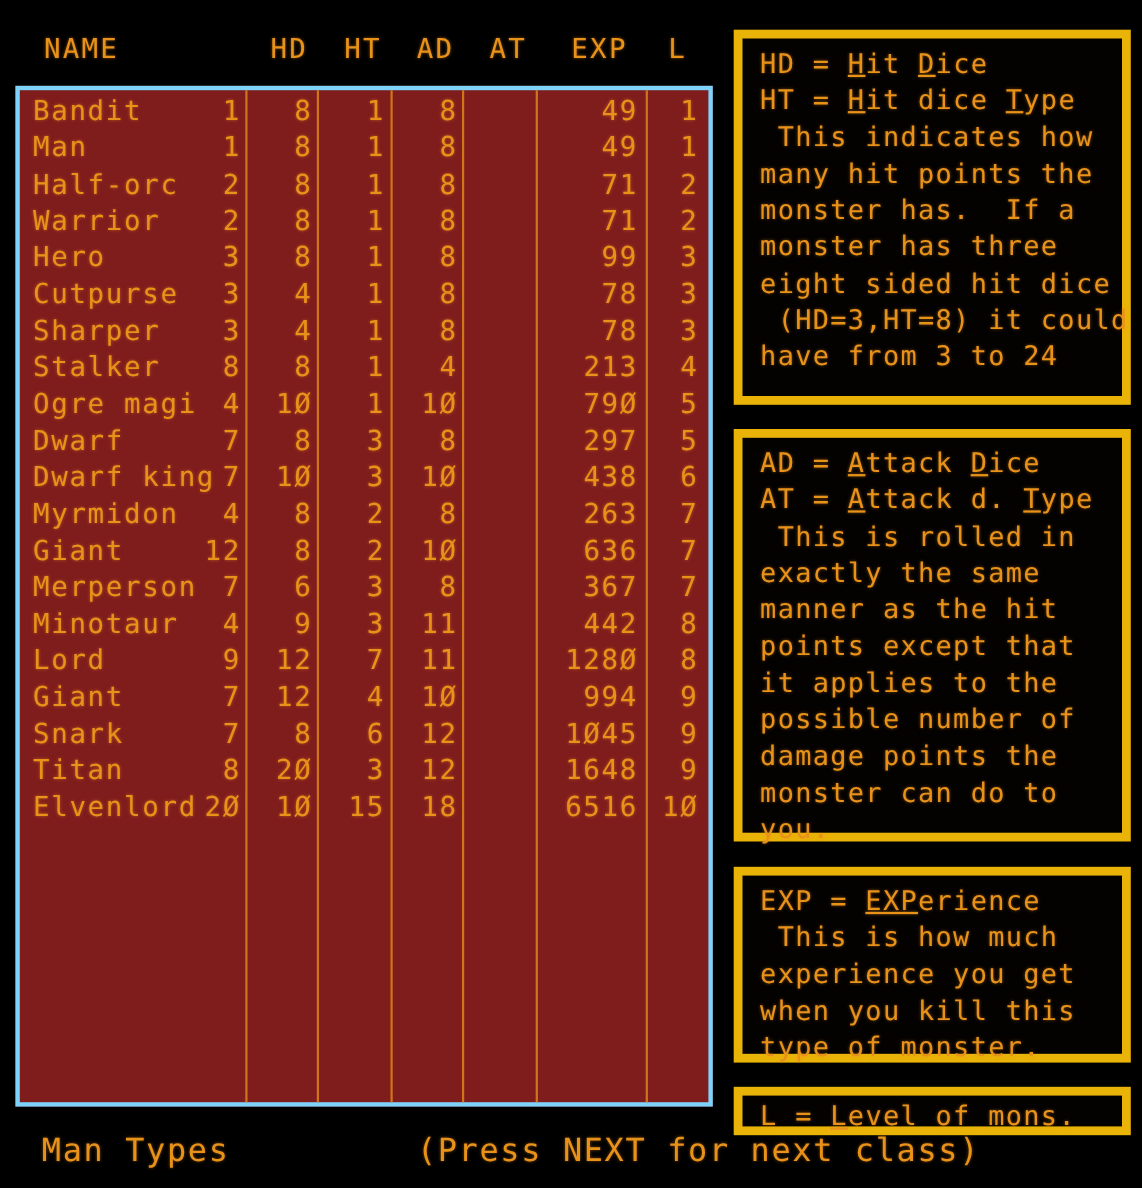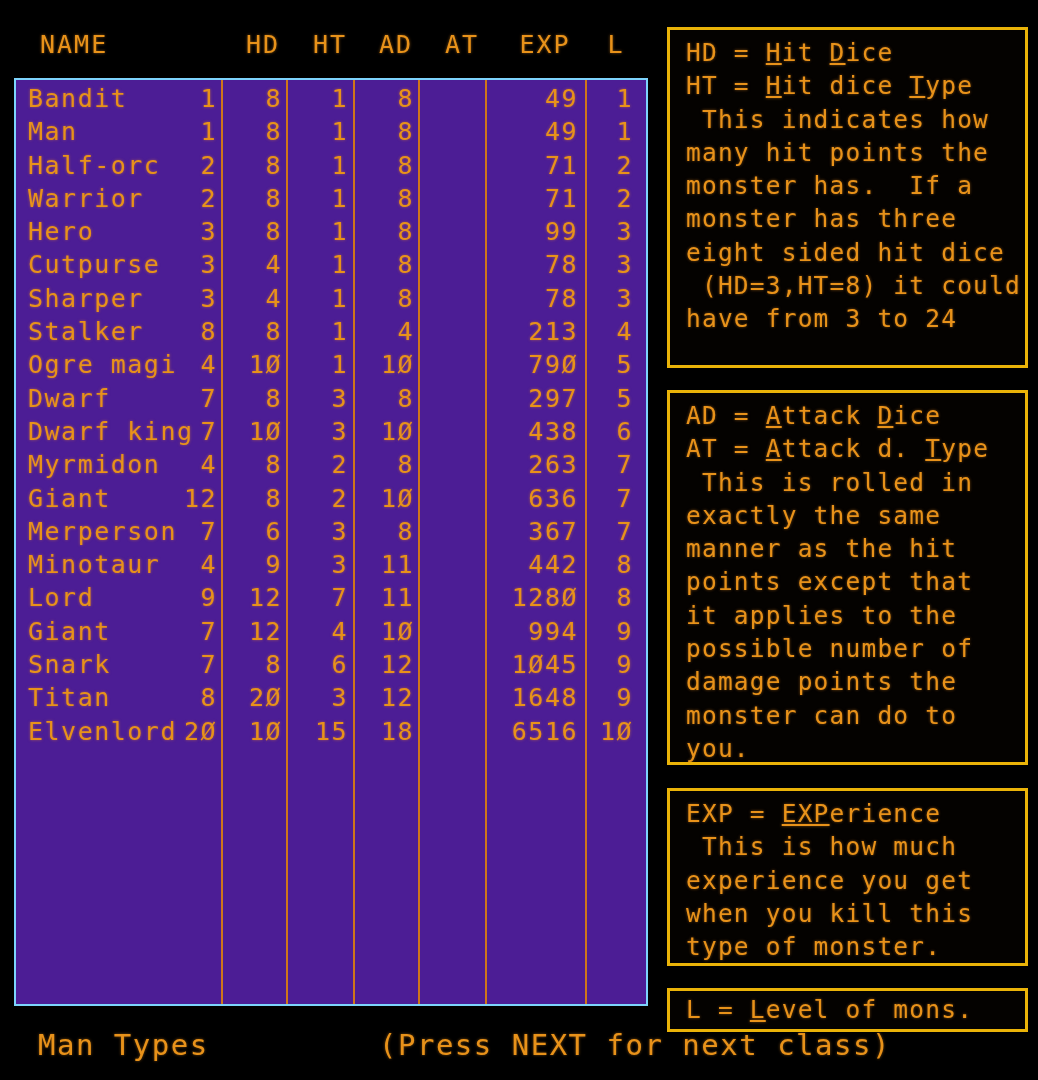--- a/index.html
+++ b/index.html
@@ -40,22 +40,22 @@
   .h-ht  { left: 286px; width: 60px; text-align: center; }
   .h-ad  { left: 352px; width: 60px; text-align: center; }
   .h-at  { left: 418px; width: 60px; text-align: center; }
   .h-exp { left: 486px; width: 90px; text-align: center; }
   .h-l   { left: 578px; width: 48px; text-align: center; }
 
   #table-frame {
     position: absolute;
     left: 14px; top: 78px;
     width: 634px; height: 928px;
-    border: 2px solid #7dd3fc;
-    background: #4c1d95;
+    border: 4px solid #7dd3fc;
+    background: #7f1d1d;
   }
 
   
   .vrule {
     position: absolute;
     top: 0; bottom: 0;
     width: 2px;
     background: #d0761a;
   }
   .vr1 { left: 205px; }
@@ -95,21 +95,21 @@
   
   #info-panel {
     position: absolute;
     left: 667px; top: 0;
     width: 371px; height: 1080px;
   }
   .infobox {
     position: absolute;
     left: 0;
     width: 361px;
-    border: 3px solid #eab308;
+    border: 8px solid #eab308;
     background: #040200;
     padding: 6px 10px 8px 16px;
   }
   .infobox .line {
     font-size: 24.5px;
     line-height: 33.3px;
     letter-spacing: 1.2px;
     white-space: pre;
     color: #e8921a;
     text-shadow: 0 0 3px rgba(248,152,32,0.5);

